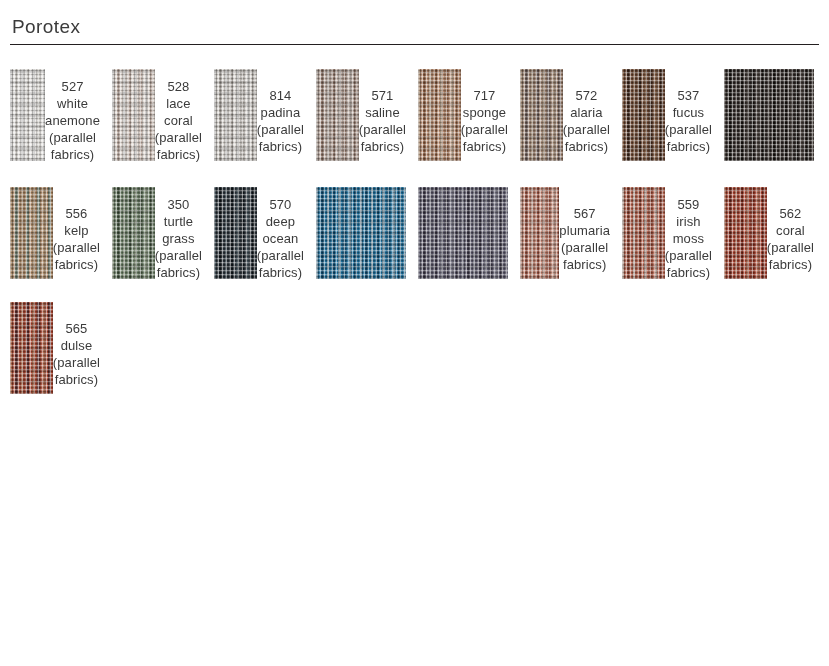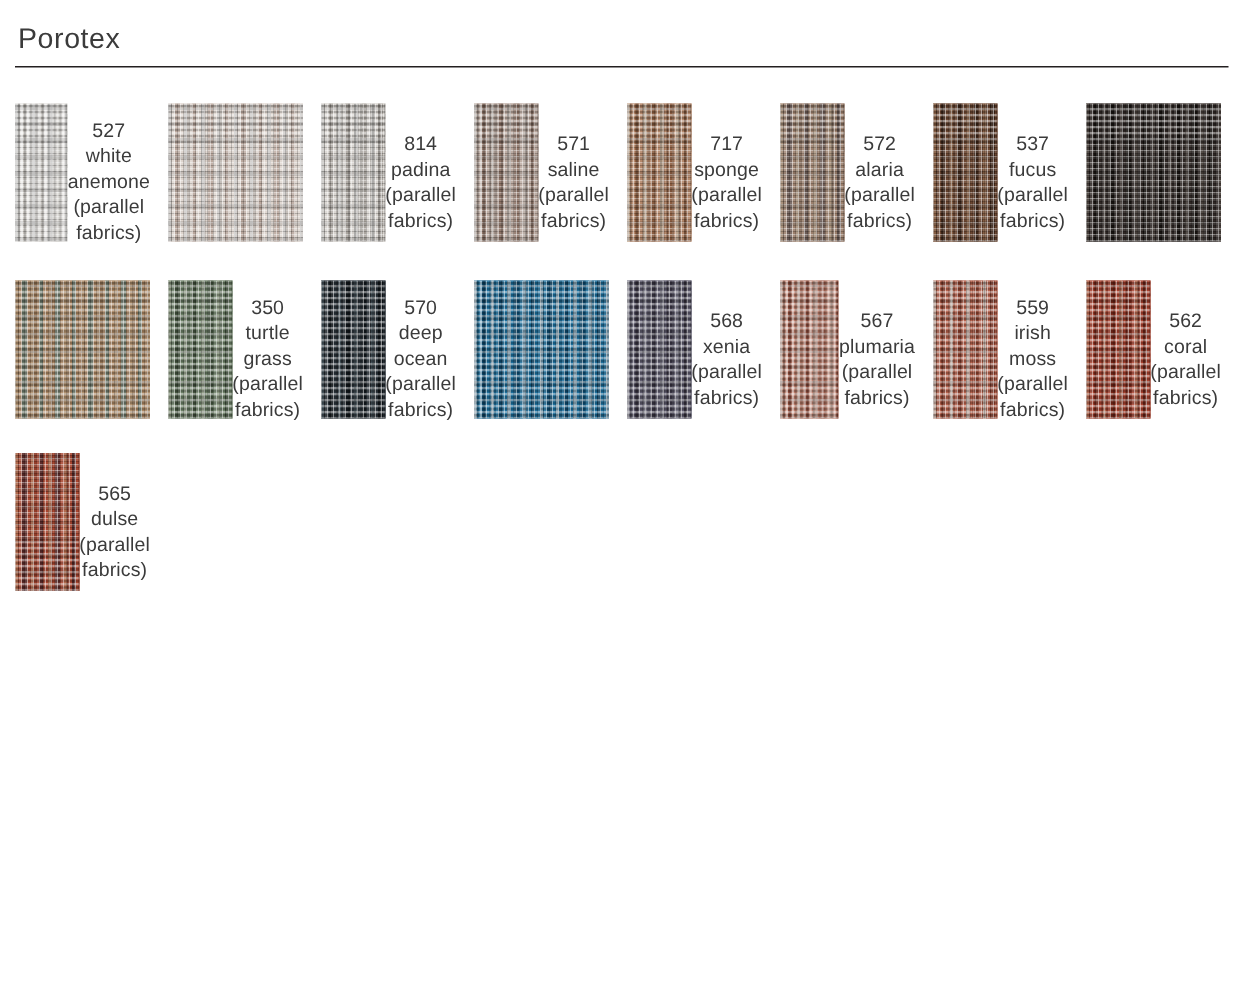--- a/index.html
+++ b/index.html
@@ -125,20 +125,21 @@
     <div class="title-rule"></div>
   </div>
 
   <div class="swatch-grid" id="swatch-grid">
       <div class="swatch-cell">
         <div class="swatch-chip" style="background-color: rgb(227, 225, 222); background-image: repeating-linear-gradient(90deg, rgb(246, 245, 243) 0px, rgb(246, 245, 243) 2px, rgb(227, 225, 222) 2px, rgb(227, 225, 222) 5px, rgb(201, 198, 193) 5px, rgb(201, 198, 193) 8px, rgb(227, 225, 222) 8px, rgb(227, 225, 222) 11px), repeating-linear-gradient(0deg, rgba(255, 255, 255, 0.3) 0px, rgba(255, 255, 255, 0.3) 2px, rgba(0, 0, 0, 0) 2px, rgba(0, 0, 0, 0) 5px, rgba(0, 0, 0, 0.3) 5px, rgba(0, 0, 0, 0.3) 8px, rgba(0, 0, 0, 0) 8px, rgba(0, 0, 0, 0) 11px);"></div>
         <div class="swatch-label">527 white anemone (parallel fabrics)</div>
       </div>
       <div class="swatch-cell">
         <div class="swatch-chip" style="background-color: rgb(221, 212, 205); background-image: repeating-linear-gradient(90deg, rgb(243, 239, 236) 0px, rgb(243, 239, 236) 2px, rgb(221, 212, 205) 2px, rgb(221, 212, 205) 5px, rgb(185, 167, 157) 5px, rgb(185, 167, 157) 8px, rgb(221, 212, 205) 8px, rgb(221, 212, 205) 11px), repeating-linear-gradient(0deg, rgba(255, 255, 255, 0.3) 0px, rgba(255, 255, 255, 0.3) 2px, rgba(0, 0, 0, 0) 2px, rgba(0, 0, 0, 0) 5px, rgba(0, 0, 0, 0.3) 5px, rgba(0, 0, 0, 0.3) 8px, rgba(0, 0, 0, 0) 8px, rgba(0, 0, 0, 0) 11px);"></div>
+        <div class="swatch-label">528 lace coral (parallel fabrics)</div>
       </div>
       <div class="swatch-cell">
         <div class="swatch-chip" style="background-color: rgb(214, 210, 205); background-image: repeating-linear-gradient(90deg, rgb(239, 237, 234) 0px, rgb(239, 237, 234) 2px, rgb(214, 210, 205) 2px, rgb(214, 210, 205) 5px, rgb(169, 164, 158) 5px, rgb(169, 164, 158) 8px, rgb(214, 210, 205) 8px, rgb(214, 210, 205) 11px), repeating-linear-gradient(0deg, rgba(255, 255, 255, 0.3) 0px, rgba(255, 255, 255, 0.3) 2px, rgba(0, 0, 0, 0) 2px, rgba(0, 0, 0, 0) 5px, rgba(0, 0, 0, 0.3) 5px, rgba(0, 0, 0, 0.3) 8px, rgba(0, 0, 0, 0) 8px, rgba(0, 0, 0, 0) 11px);"></div>
         <div class="swatch-label">814 padina (parallel fabrics)</div>
       </div>
       <div class="swatch-cell">
         <div class="swatch-chip" style="background-color: rgb(182, 164, 154); background-image: repeating-linear-gradient(90deg, rgb(216, 202, 193) 0px, rgb(216, 202, 193) 2px, rgb(182, 164, 154) 2px, rgb(182, 164, 154) 5px, rgb(139, 114, 101) 5px, rgb(139, 114, 101) 8px, rgb(182, 164, 154) 8px, rgb(182, 164, 154) 11px), repeating-linear-gradient(0deg, rgba(255, 255, 255, 0.3) 0px, rgba(255, 255, 255, 0.3) 2px, rgba(0, 0, 0, 0) 2px, rgba(0, 0, 0, 0) 5px, rgba(0, 0, 0, 0.3) 5px, rgba(0, 0, 0, 0.3) 8px, rgba(0, 0, 0, 0) 8px, rgba(0, 0, 0, 0) 11px);"></div>
         <div class="swatch-label">571 saline (parallel fabrics)</div>
       </div>
       <div class="swatch-cell">
@@ -151,35 +152,35 @@
       </div>
       <div class="swatch-cell">
         <div class="swatch-chip" style="background-color: rgb(106, 69, 48); background-image: repeating-linear-gradient(90deg, rgb(150, 105, 74) 0px, rgb(150, 105, 74) 2px, rgb(106, 69, 48) 2px, rgb(106, 69, 48) 5px, rgb(61, 37, 24) 5px, rgb(61, 37, 24) 8px, rgb(106, 69, 48) 8px, rgb(106, 69, 48) 11px), repeating-linear-gradient(0deg, rgba(255, 255, 255, 0.3) 0px, rgba(255, 255, 255, 0.3) 2px, rgba(0, 0, 0, 0) 2px, rgba(0, 0, 0, 0) 5px, rgba(0, 0, 0, 0.3) 5px, rgba(0, 0, 0, 0.3) 8px, rgba(0, 0, 0, 0) 8px, rgba(0, 0, 0, 0) 11px);"></div>
         <div class="swatch-label">537 fucus (parallel fabrics)</div>
       </div>
       <div class="swatch-cell">
         <div class="swatch-chip" style="background-color: rgb(46, 39, 36); background-image: repeating-linear-gradient(90deg, rgb(78, 69, 64) 0px, rgb(78, 69, 64) 2px, rgb(46, 39, 36) 2px, rgb(46, 39, 36) 5px, rgb(22, 18, 15) 5px, rgb(22, 18, 15) 8px, rgb(46, 39, 36) 8px, rgb(46, 39, 36) 11px), repeating-linear-gradient(0deg, rgba(255, 255, 255, 0.3) 0px, rgba(255, 255, 255, 0.3) 2px, rgba(0, 0, 0, 0) 2px, rgba(0, 0, 0, 0) 5px, rgba(0, 0, 0, 0.3) 5px, rgba(0, 0, 0, 0.3) 8px, rgba(0, 0, 0, 0) 8px, rgba(0, 0, 0, 0) 11px);"></div>
       </div>
       <div class="swatch-cell">
         <div class="swatch-chip" style="background-color: rgb(169, 133, 98); background-image: repeating-linear-gradient(90deg, rgb(201, 165, 126) 0px, rgb(201, 165, 126) 2px, rgb(169, 133, 98) 2px, rgb(169, 133, 98) 5px, rgb(111, 122, 107) 5px, rgb(111, 122, 107) 8px, rgb(169, 133, 98) 8px, rgb(169, 133, 98) 11px), repeating-linear-gradient(0deg, rgba(255, 255, 255, 0.3) 0px, rgba(255, 255, 255, 0.3) 2px, rgba(0, 0, 0, 0) 2px, rgba(0, 0, 0, 0) 5px, rgba(0, 0, 0, 0.3) 5px, rgba(0, 0, 0, 0.3) 8px, rgba(0, 0, 0, 0) 8px, rgba(0, 0, 0, 0) 11px);"></div>
+        <div class="swatch-label">556 kelp (parallel fabrics)</div>
       </div>
       <div class="swatch-cell">
         <div class="swatch-chip" style="background-color: rgb(108, 127, 102); background-image: repeating-linear-gradient(90deg, rgb(159, 174, 147) 0px, rgb(159, 174, 147) 2px, rgb(108, 127, 102) 2px, rgb(108, 127, 102) 5px, rgb(68, 84, 63) 5px, rgb(68, 84, 63) 8px, rgb(108, 127, 102) 8px, rgb(108, 127, 102) 11px), repeating-linear-gradient(0deg, rgba(255, 255, 255, 0.3) 0px, rgba(255, 255, 255, 0.3) 2px, rgba(0, 0, 0, 0) 2px, rgba(0, 0, 0, 0) 5px, rgba(0, 0, 0, 0.3) 5px, rgba(0, 0, 0, 0.3) 8px, rgba(0, 0, 0, 0) 8px, rgba(0, 0, 0, 0) 11px);"></div>
         <div class="swatch-label">350 turtle grass (parallel fabrics)</div>
       </div>
       <div class="swatch-cell">
         <div class="swatch-chip" style="background-color: rgb(43, 51, 58); background-image: repeating-linear-gradient(90deg, rgb(78, 93, 102) 0px, rgb(78, 93, 102) 2px, rgb(43, 51, 58) 2px, rgb(43, 51, 58) 5px, rgb(17, 23, 28) 5px, rgb(17, 23, 28) 8px, rgb(43, 51, 58) 8px, rgb(43, 51, 58) 11px), repeating-linear-gradient(0deg, rgba(255, 255, 255, 0.3) 0px, rgba(255, 255, 255, 0.3) 2px, rgba(0, 0, 0, 0) 2px, rgba(0, 0, 0, 0) 5px, rgba(0, 0, 0, 0.3) 5px, rgba(0, 0, 0, 0.3) 8px, rgba(0, 0, 0, 0) 8px, rgba(0, 0, 0, 0) 11px);"></div>
         <div class="swatch-label">570 deep ocean (parallel fabrics)</div>
       </div>
       <div class="swatch-cell">
         <div class="swatch-chip" style="background-color: rgb(29, 111, 156); background-image: repeating-linear-gradient(90deg, rgb(143, 182, 204) 0px, rgb(143, 182, 204) 2px, rgb(29, 111, 156) 2px, rgb(29, 111, 156) 5px, rgb(14, 74, 110) 5px, rgb(14, 74, 110) 8px, rgb(29, 111, 156) 8px, rgb(29, 111, 156) 11px), repeating-linear-gradient(0deg, rgba(255, 255, 255, 0.3) 0px, rgba(255, 255, 255, 0.3) 2px, rgba(0, 0, 0, 0) 2px, rgba(0, 0, 0, 0) 5px, rgba(0, 0, 0, 0.3) 5px, rgba(0, 0, 0, 0.3) 8px, rgba(0, 0, 0, 0) 8px, rgba(0, 0, 0, 0) 11px);"></div>
       </div>
       <div class="swatch-cell">
         <div class="swatch-chip" style="background-color: rgb(93, 90, 108); background-image: repeating-linear-gradient(90deg, rgb(140, 138, 156) 0px, rgb(140, 138, 156) 2px, rgb(93, 90, 108) 2px, rgb(93, 90, 108) 5px, rgb(59, 55, 70) 5px, rgb(59, 55, 70) 8px, rgb(93, 90, 108) 8px, rgb(93, 90, 108) 11px), repeating-linear-gradient(0deg, rgba(255, 255, 255, 0.3) 0px, rgba(255, 255, 255, 0.3) 2px, rgba(0, 0, 0, 0) 2px, rgba(0, 0, 0, 0) 5px, rgba(0, 0, 0, 0.3) 5px, rgba(0, 0, 0, 0.3) 8px, rgba(0, 0, 0, 0) 8px, rgba(0, 0, 0, 0) 11px);"></div>
-        <div class="swatch-label">568 xenia (parallel fabrics)</div>
       </div>
       <div class="swatch-cell">
         <div class="swatch-chip" style="background-color: rgb(192, 127, 108); background-image: repeating-linear-gradient(90deg, rgb(228, 181, 164) 0px, rgb(228, 181, 164) 2px, rgb(192, 127, 108) 2px, rgb(192, 127, 108) 5px, rgb(149, 80, 63) 5px, rgb(149, 80, 63) 8px, rgb(192, 127, 108) 8px, rgb(192, 127, 108) 11px), repeating-linear-gradient(0deg, rgba(255, 255, 255, 0.3) 0px, rgba(255, 255, 255, 0.3) 2px, rgba(0, 0, 0, 0) 2px, rgba(0, 0, 0, 0) 5px, rgba(0, 0, 0, 0.3) 5px, rgba(0, 0, 0, 0.3) 8px, rgba(0, 0, 0, 0) 8px, rgba(0, 0, 0, 0) 11px);"></div>
         <div class="swatch-label">567 plumaria (parallel fabrics)</div>
       </div>
       <div class="swatch-cell">
         <div class="swatch-chip" style="background-color: rgb(181, 97, 76); background-image: repeating-linear-gradient(90deg, rgb(224, 195, 182) 0px, rgb(224, 195, 182) 2px, rgb(181, 97, 76) 2px, rgb(181, 97, 76) 5px, rgb(138, 63, 45) 5px, rgb(138, 63, 45) 8px, rgb(181, 97, 76) 8px, rgb(181, 97, 76) 11px), repeating-linear-gradient(0deg, rgba(255, 255, 255, 0.3) 0px, rgba(255, 255, 255, 0.3) 2px, rgba(0, 0, 0, 0) 2px, rgba(0, 0, 0, 0) 5px, rgba(0, 0, 0, 0.3) 5px, rgba(0, 0, 0, 0.3) 8px, rgba(0, 0, 0, 0) 8px, rgba(0, 0, 0, 0) 11px);"></div>
         <div class="swatch-label">559 irish moss (parallel fabrics)</div>
       </div>
       <div class="swatch-cell">

